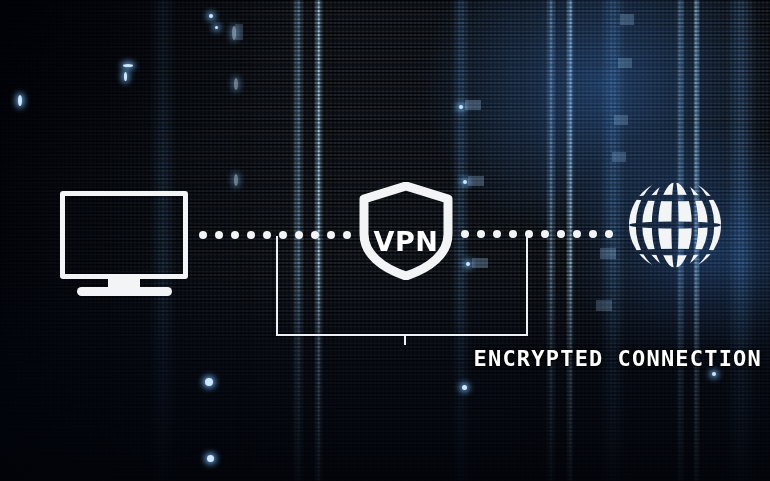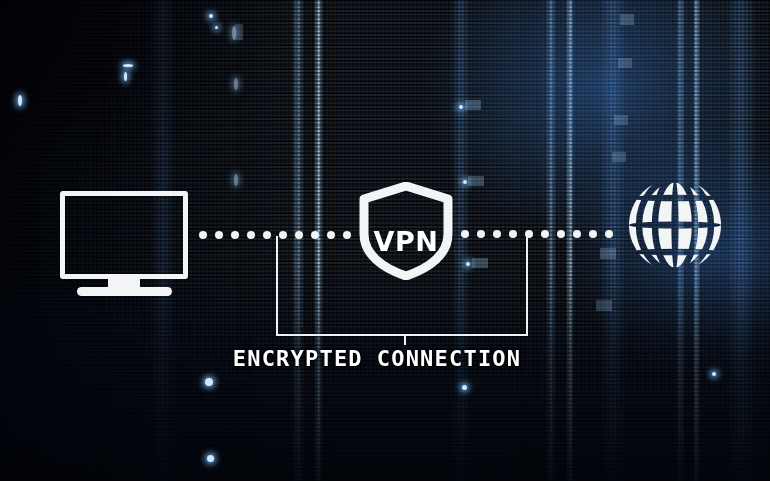--- a/index.html
+++ b/index.html
@@ -123,22 +123,22 @@
     width:8px;height:8px;border-radius:50%;
     background:#f2f4f6;
     flex:0 0 auto;
   }
 
   .vline{position:absolute;background:#eef1f4;width:2px;}
   .hline{position:absolute;background:#eef1f4;height:2px;}
 
   .caption{
     position:absolute;
-    left:0;right:16px;top:346px;
-    text-align:center;
+    left:0;right:8px;top:346px;
+    text-align:right;
     color:#ffffff;
     font-family:"DejaVu Sans Mono", monospace;
     font-size:22px;
     font-weight:bold;
     letter-spacing:1.2px;
     text-shadow:0 0 6px rgba(0,0,0,.85), 0 1px 2px rgba(0,0,0,.9);
     white-space:nowrap;
   }
   .caption .gap{display:inline-block;width:14px;}
 

